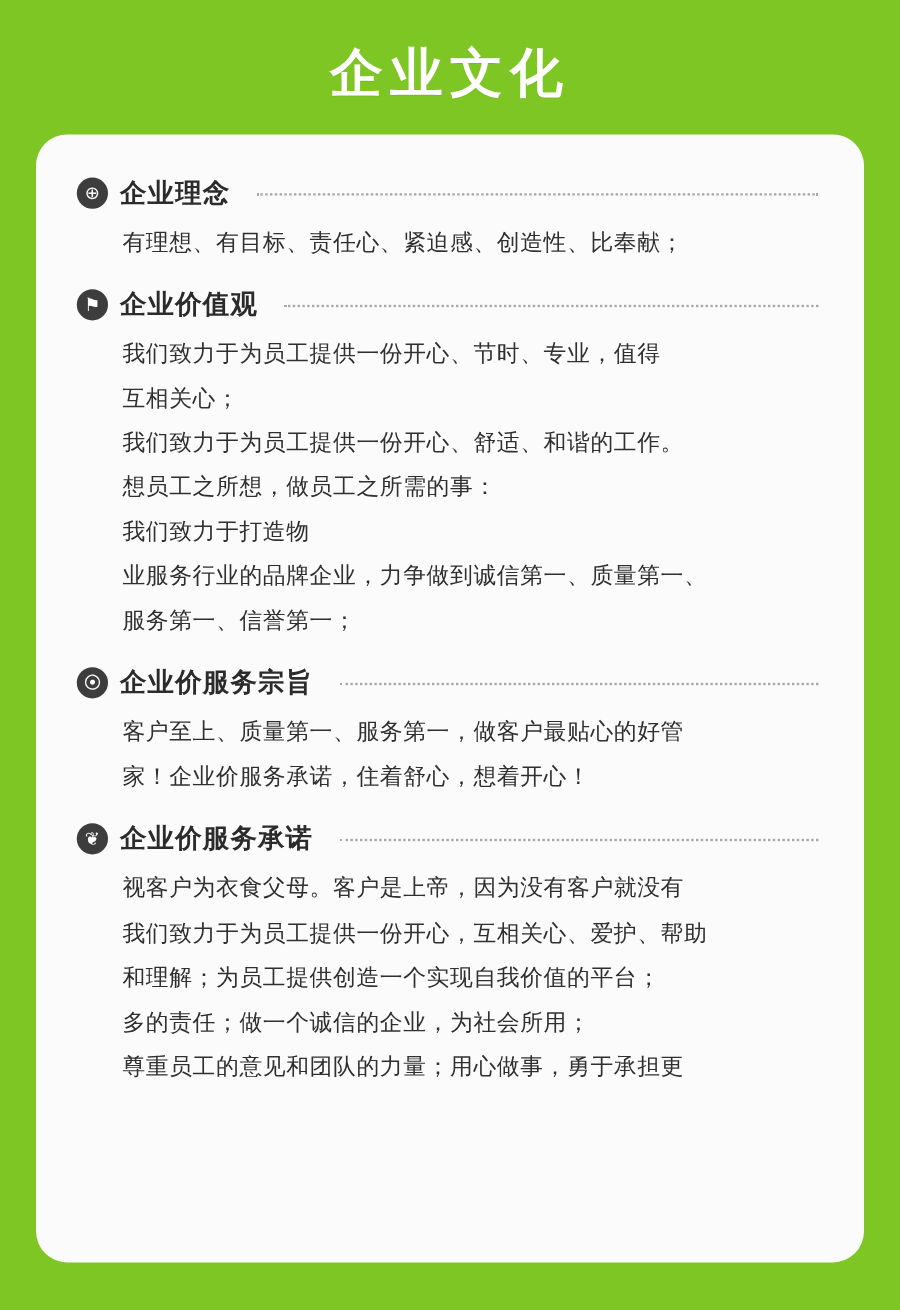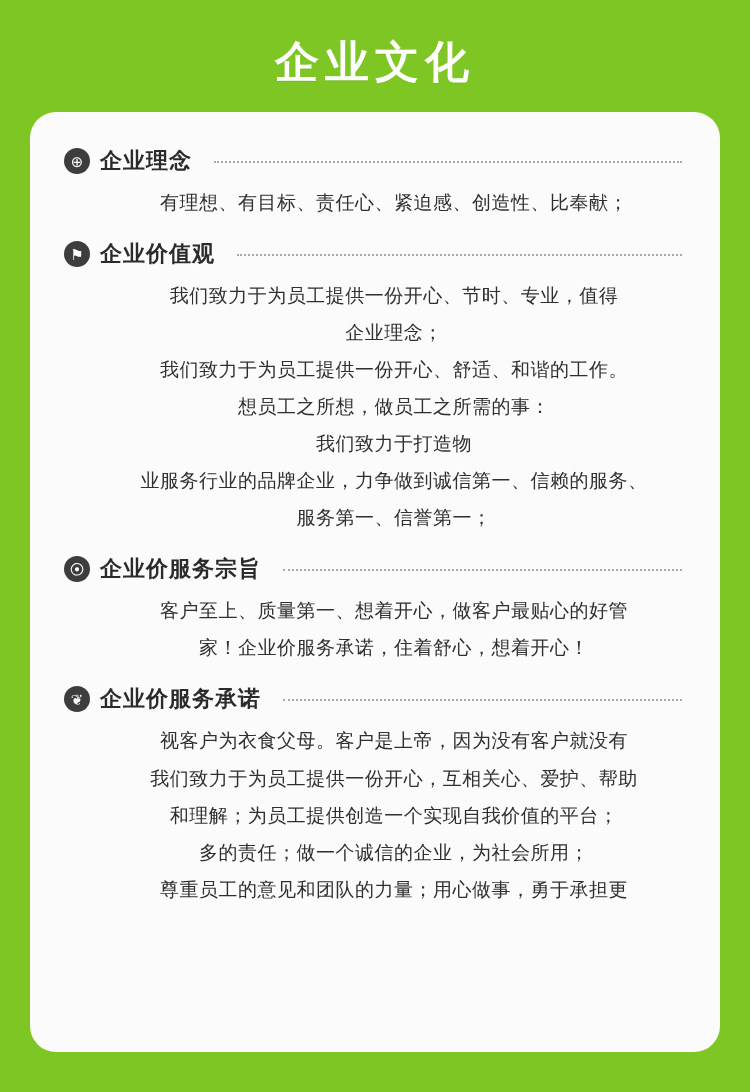--- a/index.html
+++ b/index.html
@@ -83,21 +83,20 @@
     margin-right: 4px;
     border-bottom: 2px dotted #9a9a9a;
     opacity: .85;
   }
   .sec-body {
     padding-left: 38px;
     font-size: 19px;
     line-height: 1.95;
     color: #2f2f2f;
     letter-spacing: 0.5px;
-    text-align: center;
   }
   .sec-body p {
     margin: 0;
   }
 </style>
 </head>
 <body>
 
 <div class="page">
 
@@ -117,37 +116,37 @@
     </div>
 
     <div class="section">
       <div class="sec-head">
         <span class="sec-icon">⚑</span>
         <span class="sec-title">企业价值观</span>
         <span class="sec-rule"></span>
       </div>
       <div class="sec-body">
         <p>我们致力于为员工提供一份开心、节时、专业，值得</p>
-        <p>企业理念；</p>
+        <p>互相关心；</p>
         <p>我们致力于为员工提供一份开心、舒适、和谐的工作。</p>
         <p>想员工之所想，做员工之所需的事：</p>
         <p>我们致力于打造物</p>
-        <p>业服务行业的品牌企业，力争做到诚信第一、信赖的服务、</p>
+        <p>业服务行业的品牌企业，力争做到诚信第一、质量第一、</p>
         <p>服务第一、信誉第一；</p>
       </div>
     </div>
 
     <div class="section">
       <div class="sec-head">
         <span class="sec-icon">⦿</span>
         <span class="sec-title">企业价服务宗旨</span>
         <span class="sec-rule"></span>
       </div>
       <div class="sec-body">
-        <p>客户至上、质量第一、想着开心，做客户最贴心的好管</p>
+        <p>客户至上、质量第一、服务第一，做客户最贴心的好管</p>
         <p>家！企业价服务承诺，住着舒心，想着开心！</p>
       </div>
     </div>
 
     <div class="section">
       <div class="sec-head">
         <span class="sec-icon">❦</span>
         <span class="sec-title">企业价服务承诺</span>
         <span class="sec-rule"></span>
       </div>

